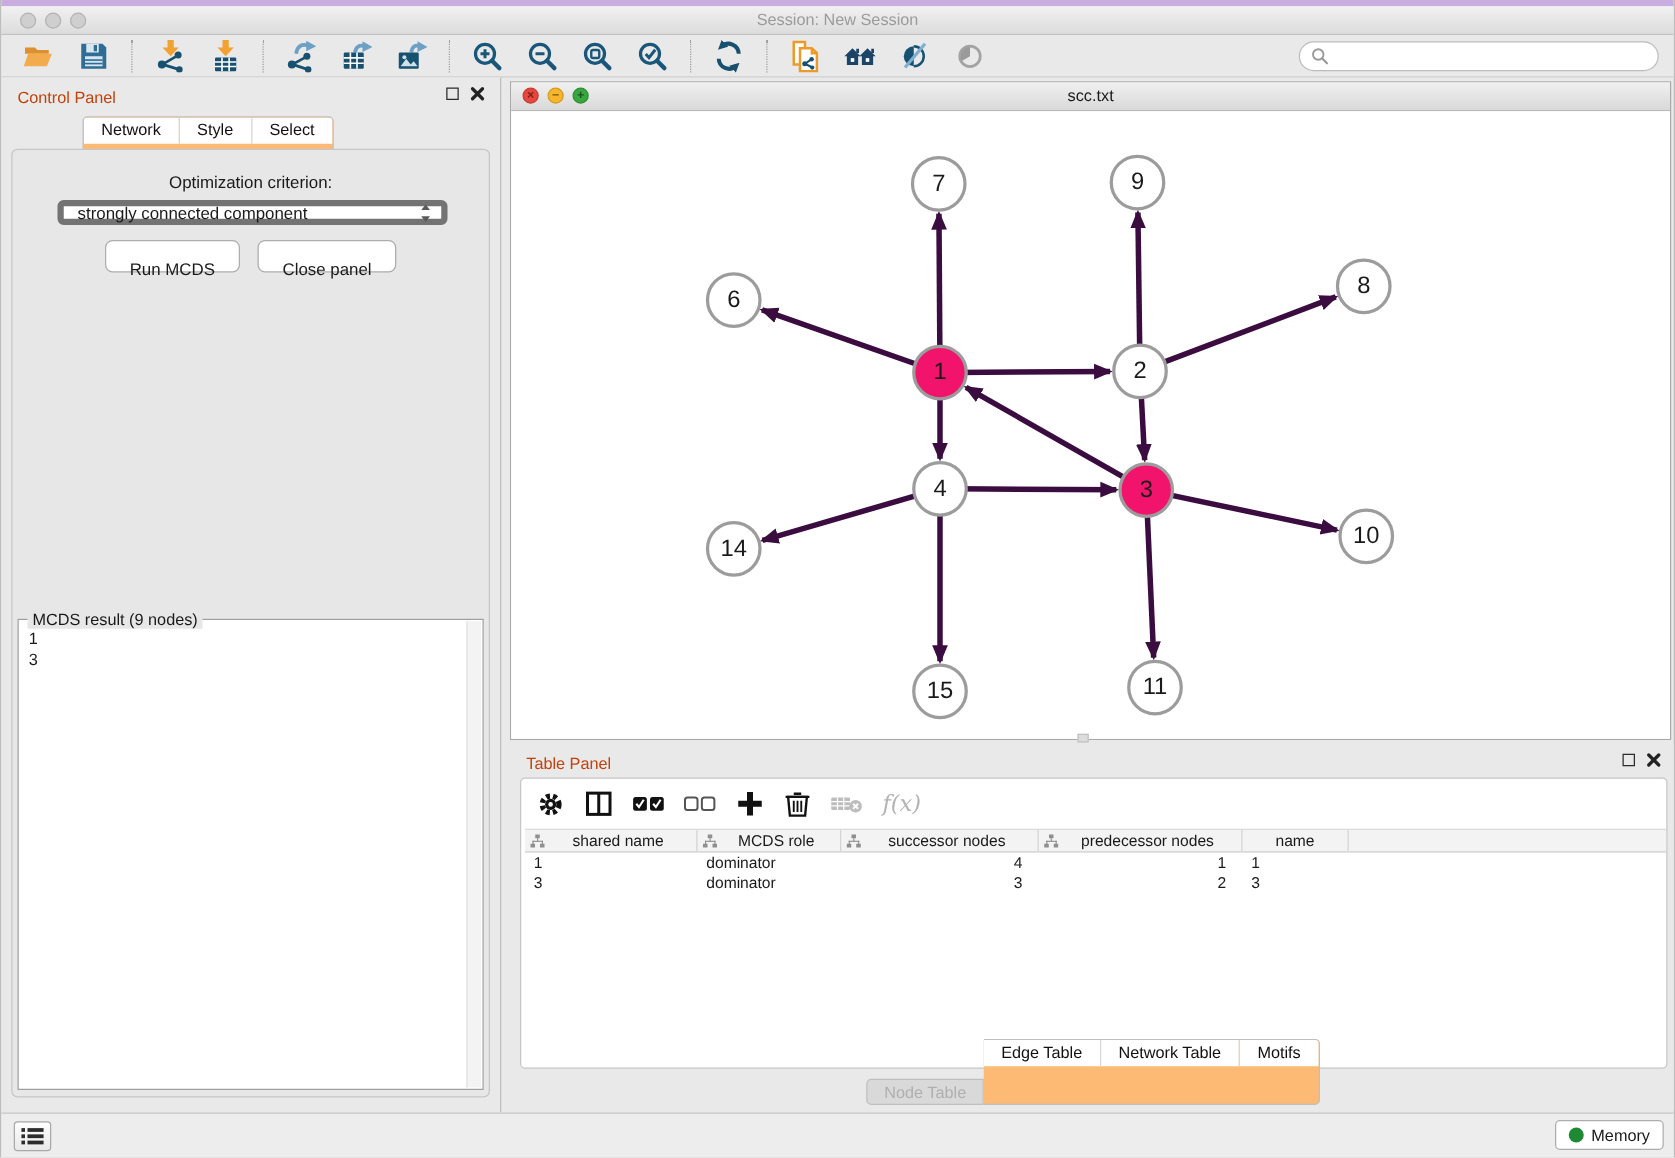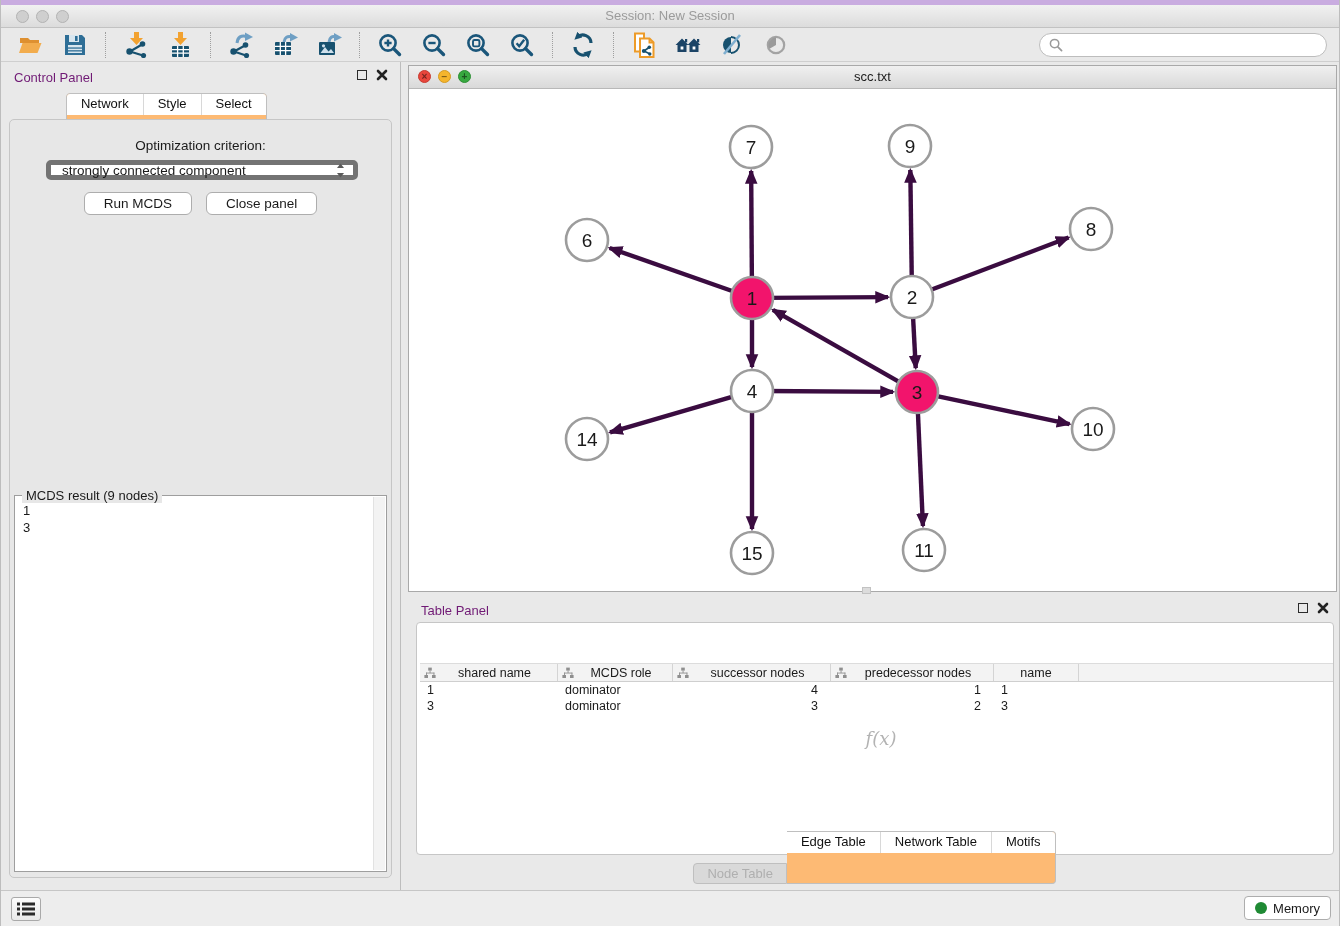--- a/index.html
+++ b/index.html
@@ -20,38 +20,38 @@
   .tbtn{width:26px;height:26px;margin:0 9px;display:flex;align-items:center;justify-content:center;flex:0 0 auto;}
   .tsep{width:0;height:26px;border-left:1px dotted #9F9F9F;margin:0 8px;flex:0 0 auto;}
   .search-wrap{margin-left:auto;margin-right:12px;width:288px;height:24px;background:#fff;
                border:1px solid #BDBDBD;border-radius:12px;display:flex;align-items:center;padding-left:9px;}
   .search-wrap input{border:none;outline:none;flex:1;height:20px;font-size:13px;background:transparent;
                      font-family:"Liberation Sans",sans-serif;}
   
   .control-panel{position:absolute;left:0;top:62px;width:400px;height:828px;background:#E9E9E9;
                  border-right:1px solid #BDBDBD;}
   .panel-header{position:absolute;left:0;top:0;width:100%;height:30px;}
-  .panel-title{position:absolute;left:13px;top:8px;font-size:13px;color:#701a75;}
+  .panel-title{position:absolute;left:13px;top:8px;font-size:13px;color:#c2410c;}
   .panel-btns{position:absolute;right:12px;top:7px;display:flex;gap:9px;align-items:center;}
   .wfloat{width:10px;height:10px;border:1.6px solid #2b2b2b;display:inline-block;background:transparent;}
   .cp-tabs-row{position:absolute;left:0;top:31px;width:100%;display:flex;justify-content:center;gap:2px;}
   .tabgroup{display:flex;border:1px solid #BFBFBF;border-radius:4px;overflow:hidden;background:#fdba74;}
   .tab{height:21px;line-height:20px;padding:0 14px;font-size:13px;background:#fff;color:#111;
        border-left:1px solid #D8D8D8;}
   .tab:first-child{border-left:none;}
   .tab-solo{height:21px;line-height:20px;padding:0 13px;font-size:13px;background:#D9D9D9;color:#AFAFAF;
             border:1px solid #BFBFBF;border-radius:4px;margin-top:32px;}
   .cp-body{position:absolute;left:8px;top:57px;width:383px;height:759px;background:#E7E7E7;
            border:1px solid #C6C6C6;border-radius:5px;}
   .opt-label{position:absolute;left:0;right:0;top:18px;text-align:center;font-size:13.5px;}
   .combo{position:absolute;left:36px;top:40px;width:312px;height:20px;background:#fff;border:5px solid #737373;
          border-radius:5px;display:flex;align-items:center;padding:0 8px 0 11px;font-size:13.5px;}
   .combo .cv{flex:1;}
   .btn-row{position:absolute;left:0;right:0;top:72px;display:flex;justify-content:center;gap:14px;}
-  .pbtn{height:23px;line-height:21px;padding:0 19px;background:#fff;border:1px solid #ADADAD;border-radius:6px;
+  .pbtn{height:23px;line-height:21px;padding:12px 19px;background:#fff;border:1px solid #ADADAD;border-radius:6px;
         font-size:13.5px;text-align:center;}
   .result-box{position:absolute;left:4px;top:375px;width:373px;height:377px;background:#fff;
               border:1px solid #9E9E9E;}
   .result-legend{position:absolute;left:7px;top:-8px;background:#E7E7E7;padding:0 4px;font-size:13px;}
   .result-lines{position:absolute;left:0;top:4px;right:14px;bottom:0;padding:2px 8px;font-size:13px;
                 line-height:17px;white-space:pre;}
   .result-scroll{position:absolute;right:1px;top:1px;bottom:1px;width:12px;background:#F3F3F3;
                  border-left:1px solid #E2E2E2;}
   
   .network-window{position:absolute;left:407px;top:65px;width:929px;height:527px;background:#fff;
@@ -61,21 +61,21 @@
   .tlight{position:absolute;top:4px;width:13px;height:13px;border-radius:50%;font-size:10px;font-weight:bold;
           color:rgba(0,0,0,0.5);text-align:center;line-height:12px;}
   .nw-title{position:absolute;left:0;right:0;top:3px;text-align:center;font-size:13px;color:#1a1a1a;}
   .nw-canvas{position:absolute;left:0;top:23px;width:927px;height:502px;background:#fff;}
   .splitter-dot{position:absolute;left:861px;top:587px;width:9px;height:7px;background:#DCDCDC;
                 border:1px solid #C2C2C2;}
   
   .table-panel{position:absolute;left:407px;top:595px;width:933px;height:293px;background:#E9E9E9;}
   .tp-box{position:absolute;left:8px;top:27px;width:918px;height:233px;background:#fff;
           border:1px solid #C6C6C6;border-radius:4px;overflow:hidden;}
-  .tp-toolbar{height:40px;display:flex;align-items:center;padding-left:12px;gap:15px;flex-direction:column;}
+  .tp-toolbar{height:40px;display:flex;align-items:center;padding-left:12px;gap:15px;}
   .thead{display:flex;height:19px;background:#F3F3F3;border-top:1px solid #DCDCDC;
          border-bottom:1px solid #CFCFCF;margin-left:3px;}
   .hcell{display:flex;align-items:center;border-right:1px solid #D4D4D4;padding:0 4px;font-size:12.5px;}
   .hcell .hlabel{flex:1;text-align:center;}
   .trow{display:flex;height:16px;margin-left:3px;font-size:12.5px;align-items:center;}
   .tcell{padding:0 7px;overflow:hidden;white-space:nowrap;}
   .tp-tabs{position:absolute;left:0;right:0;bottom:4px;display:flex;justify-content:center;}
   
   .statusbar{position:absolute;left:0;top:890px;width:100%;height:36px;background:#EDEDED;
              border-top:1px solid #C6C6C6;text-align:right;}

